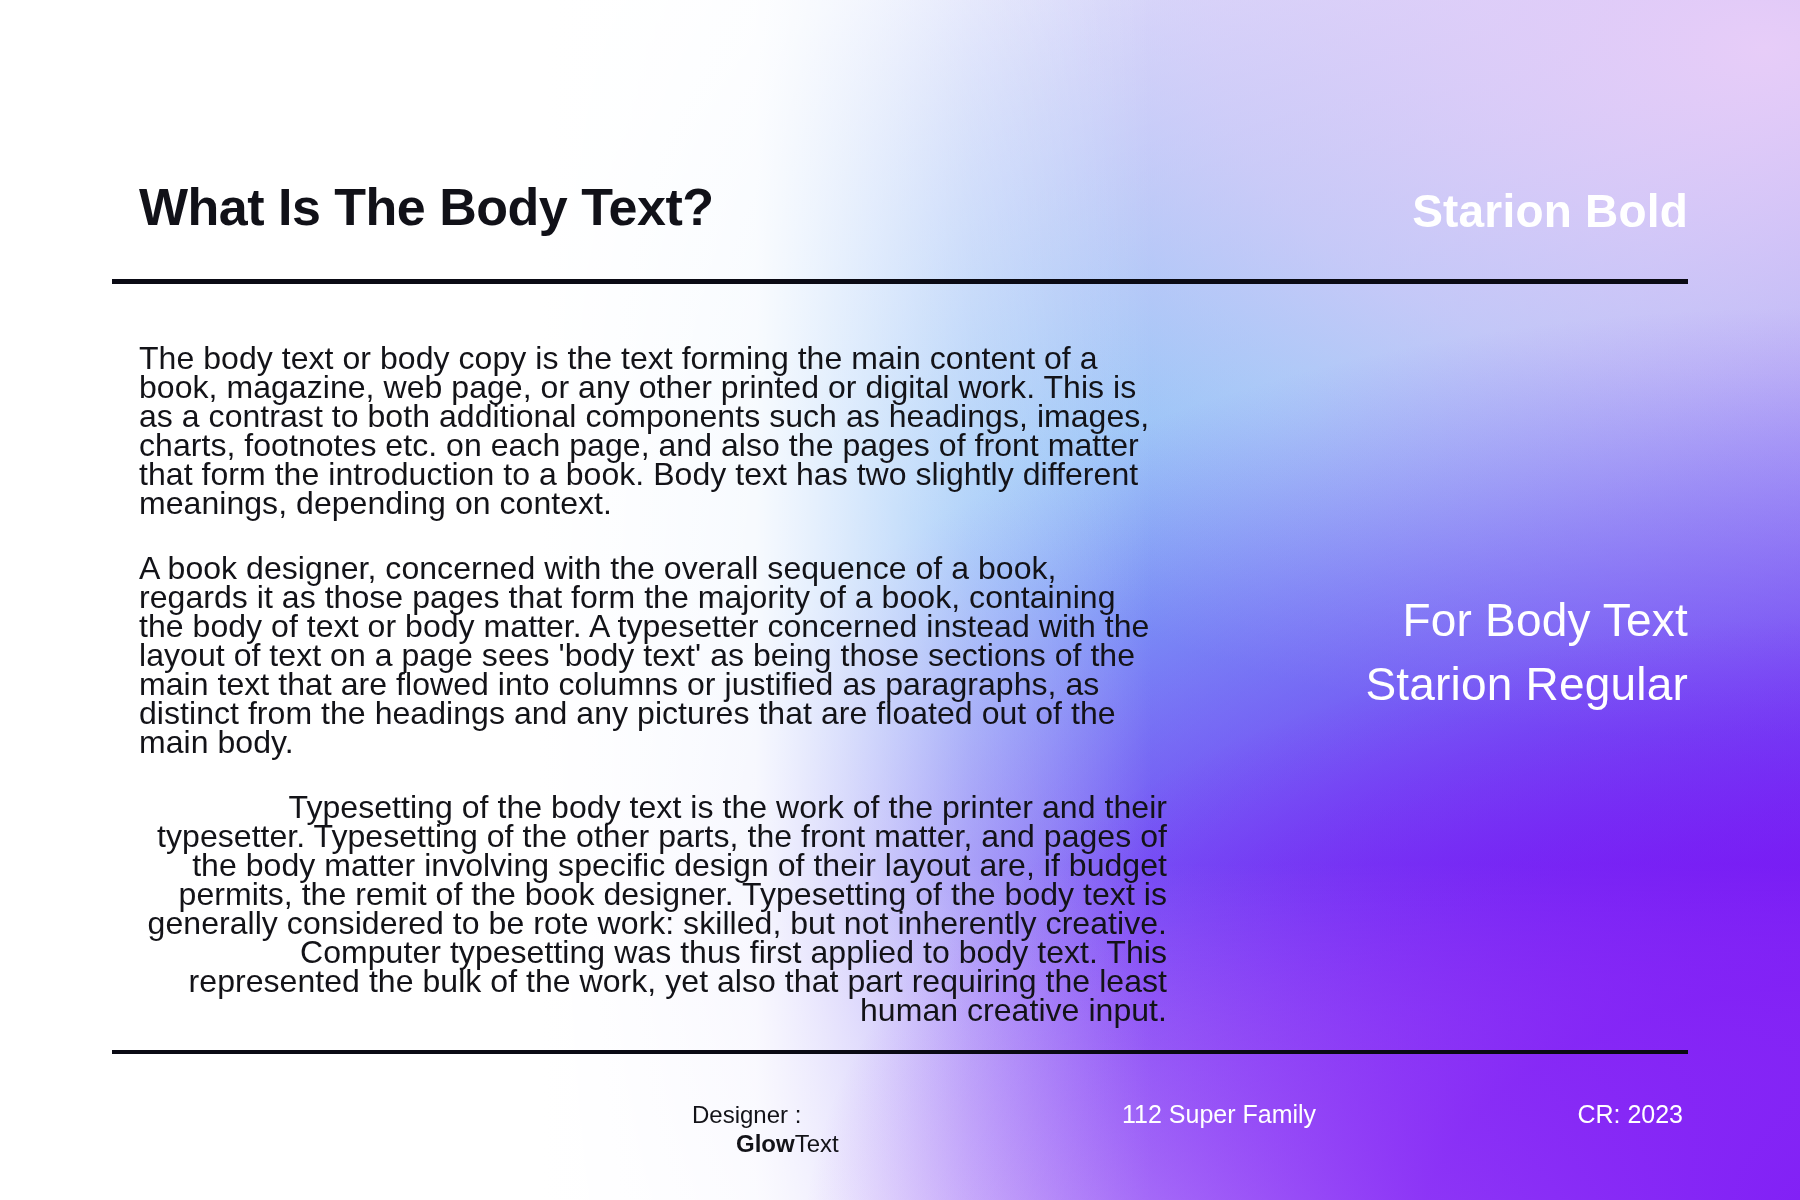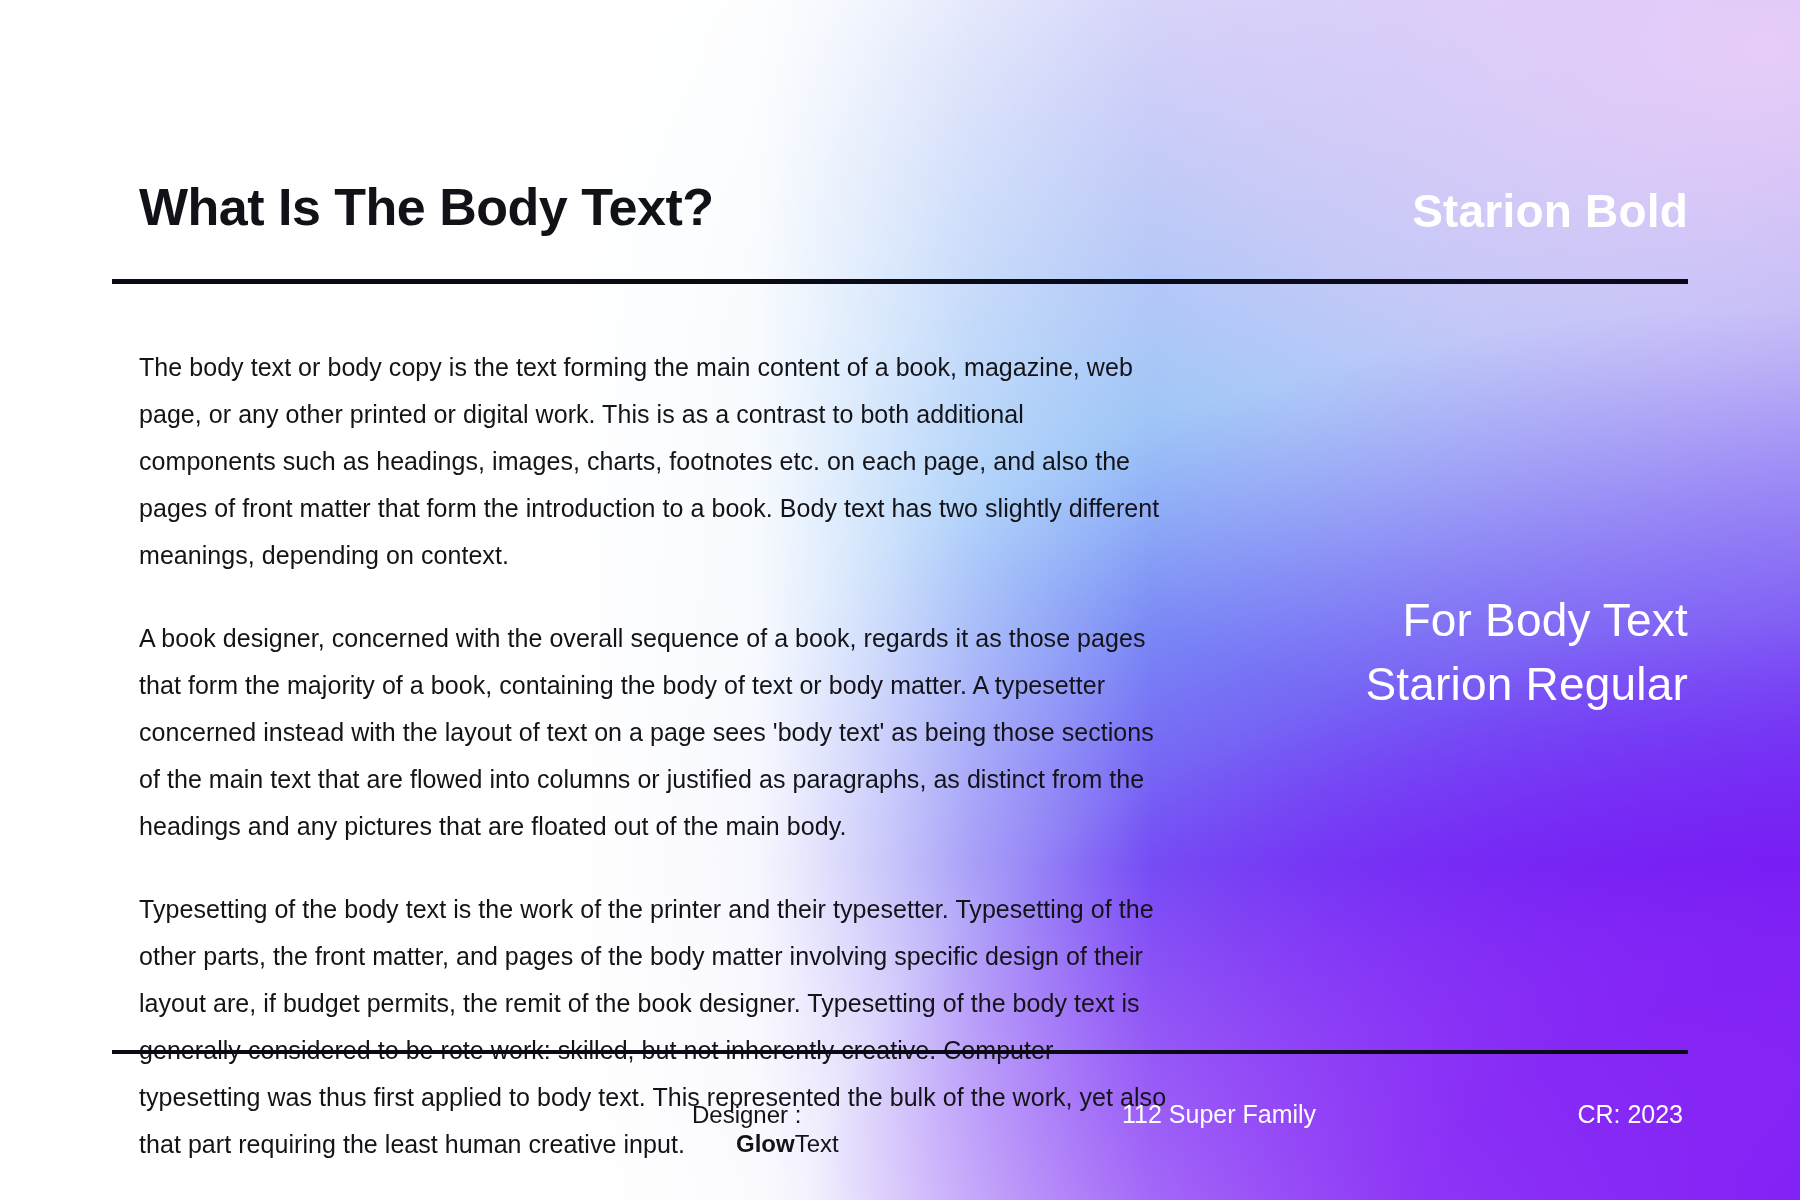--- a/index.html
+++ b/index.html
@@ -107,26 +107,26 @@
 
   .body-column {
     position: absolute;
     left: 139px;
     top: 344px;
     width: 1028px;
   }
 
   .body-par {
     margin: 0 0 36px 0;
-    font-size: 25px;
-    line-height: 47px;
+    font-size: 32px;
+    line-height: 29px;
     color: #131318;
     letter-spacing: 0.05px;
   }
-  .body-par:last-child { margin-bottom: 0; }
+  .body-par:last-child { margin-bottom: 0; text-align: right; }
 
   .family-regular-label {
     position: absolute;
     right: 112px;
     top: 588px;
     width: 660px;
     text-align: right;
     font-size: 46px;
     line-height: 64px;
     font-weight: 400;

